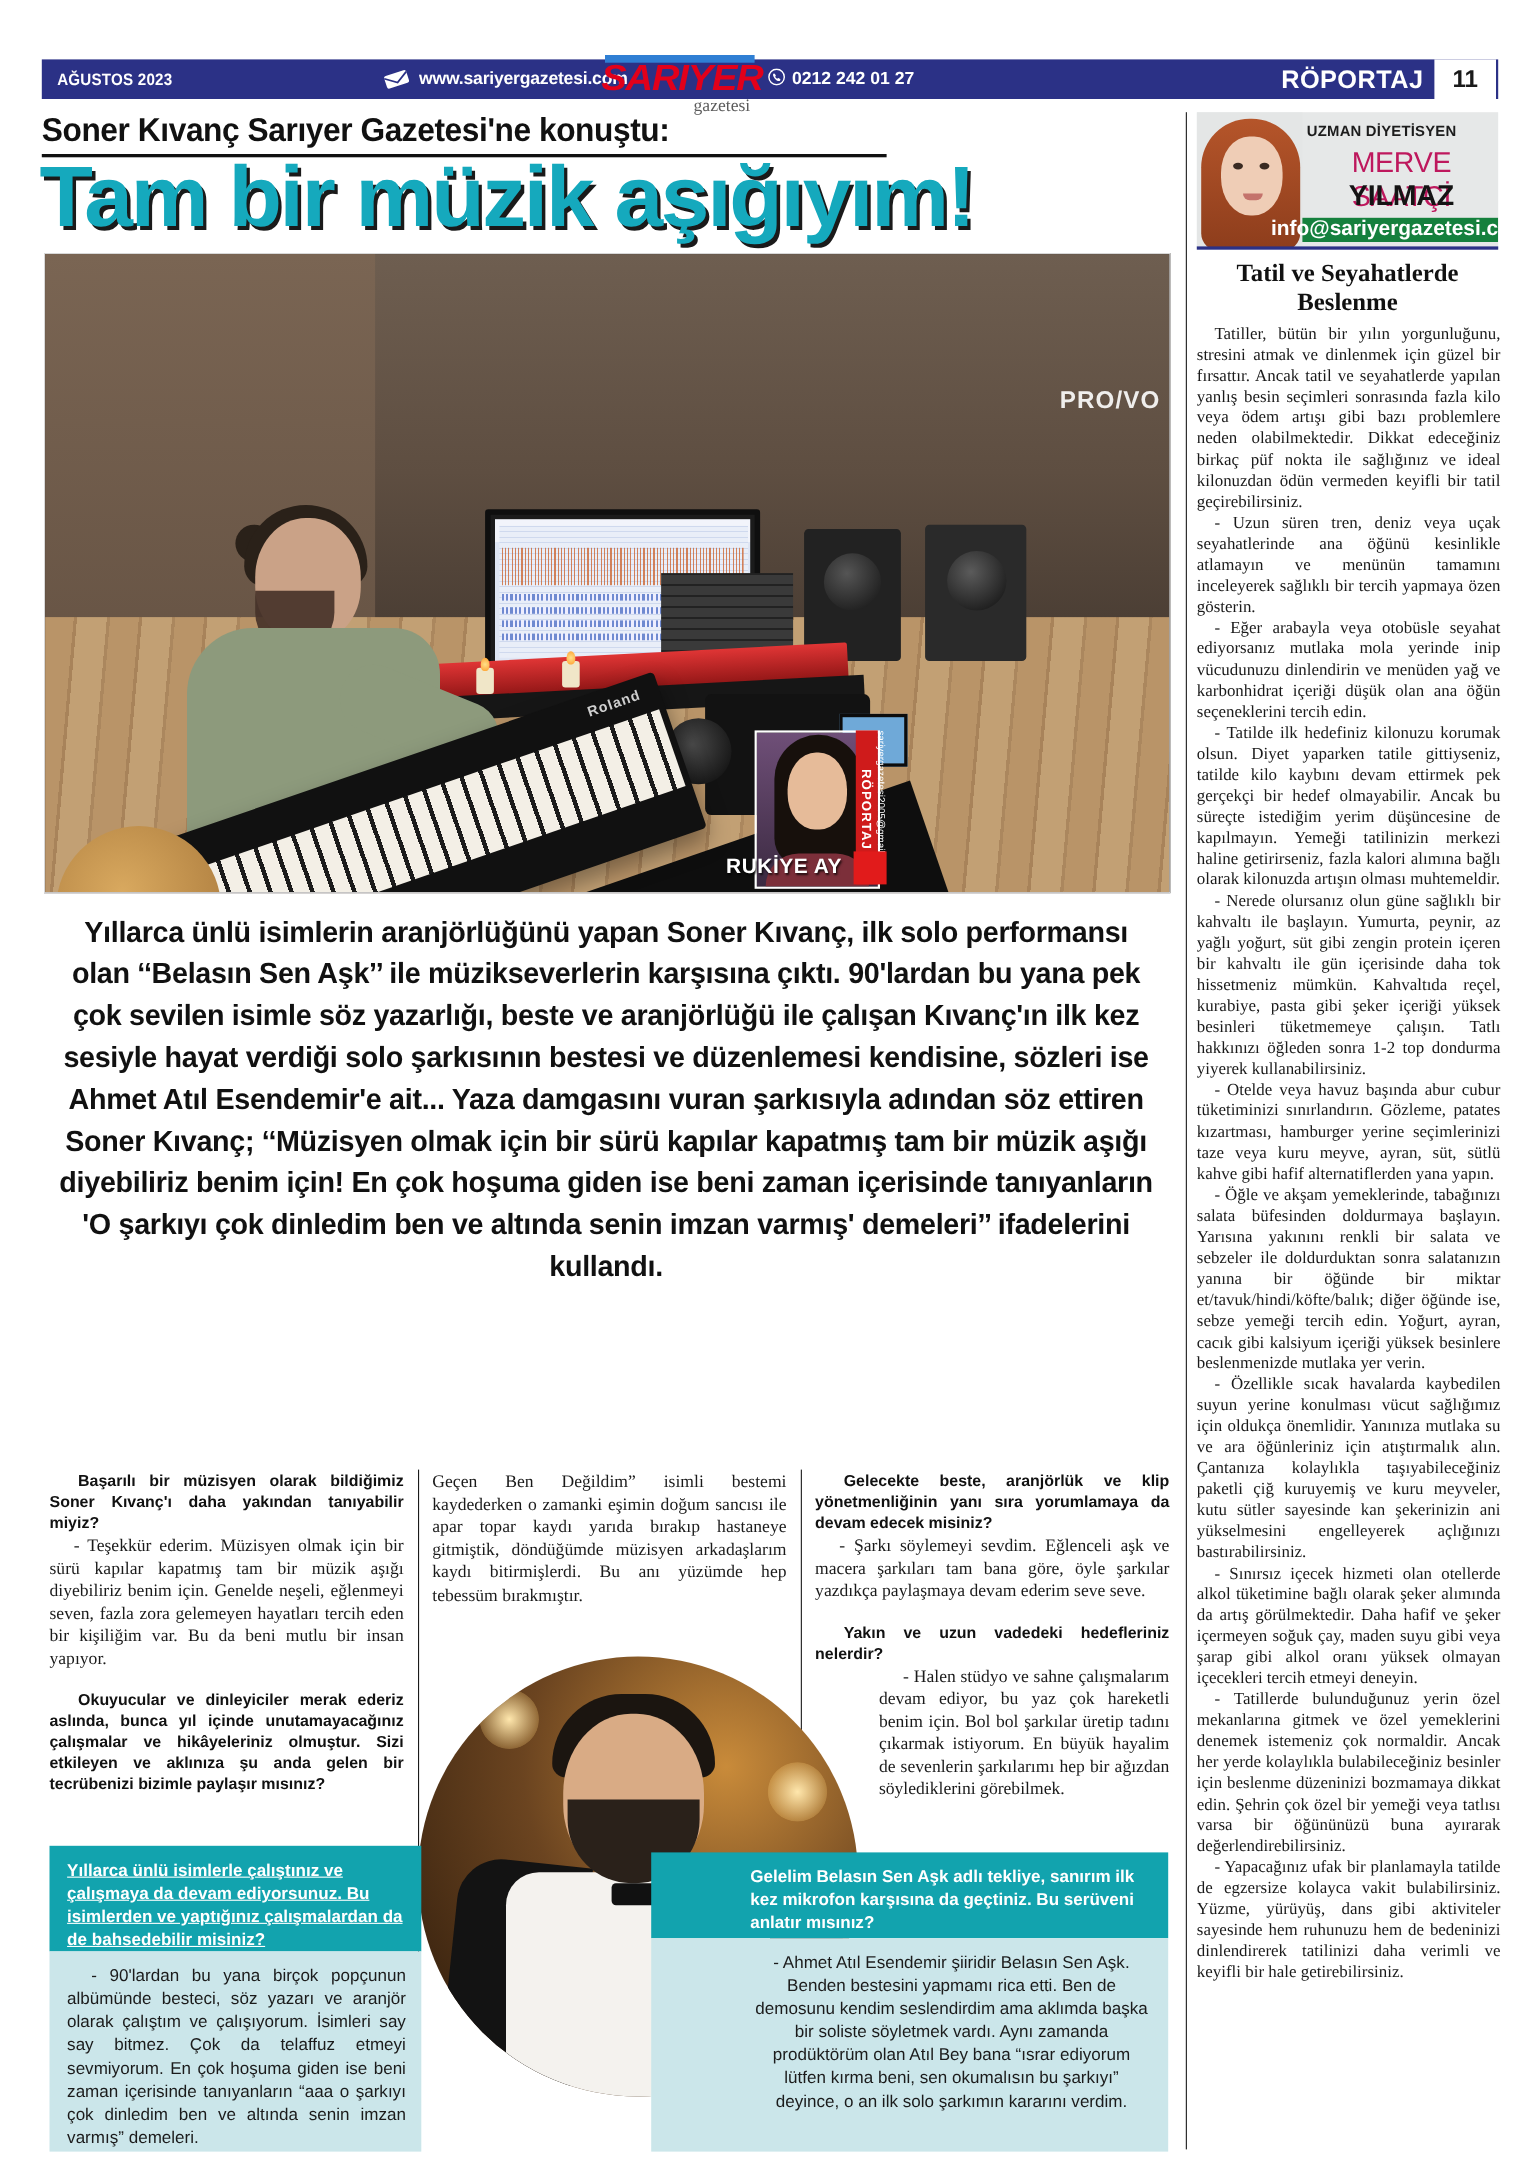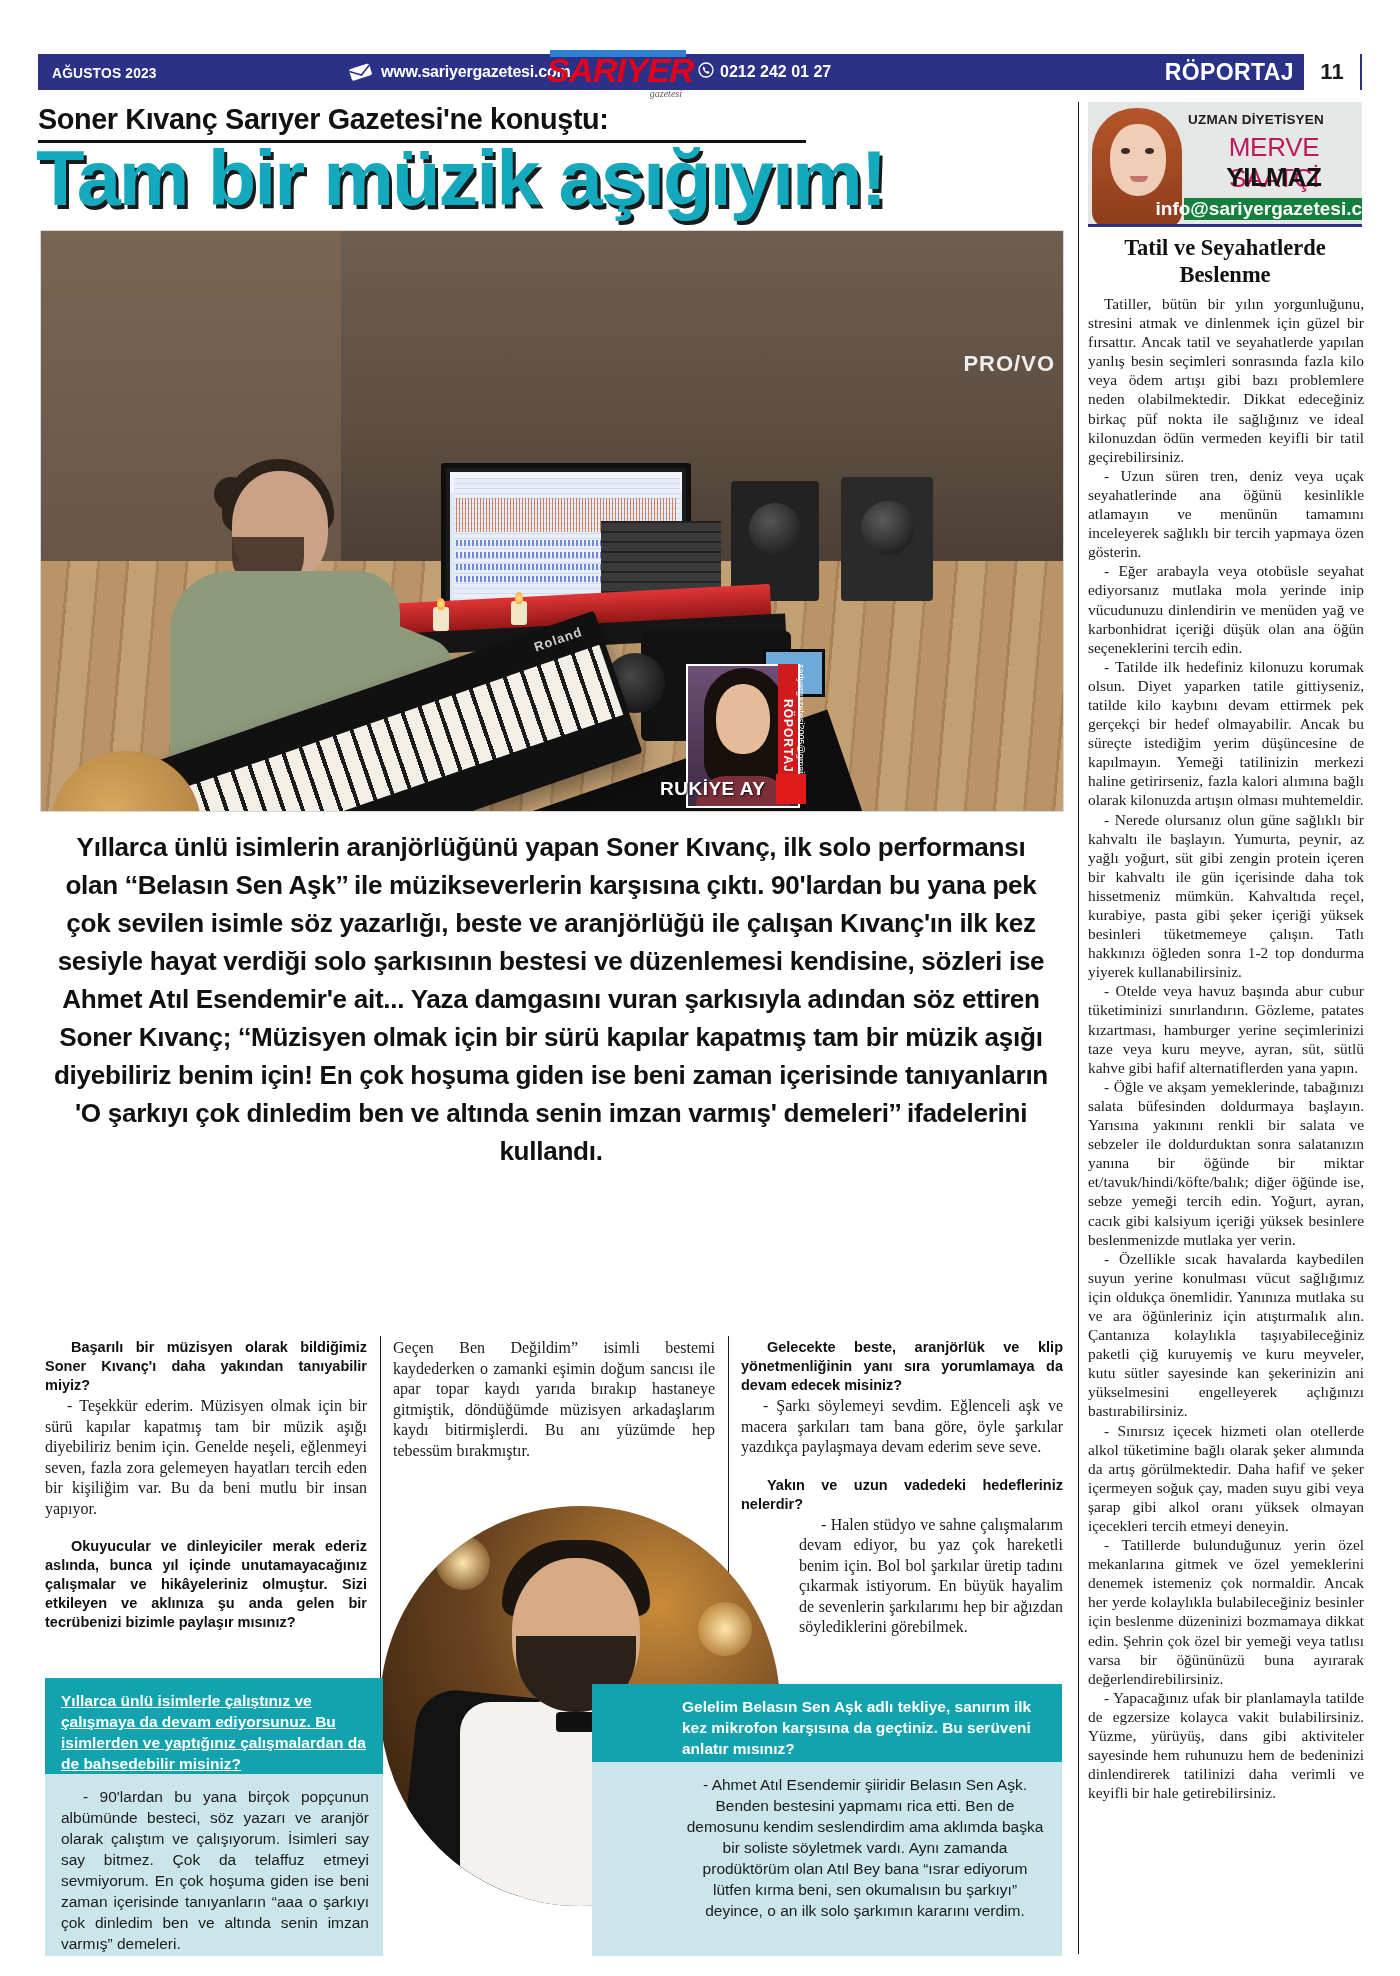--- a/index.html
+++ b/index.html
@@ -92,22 +92,21 @@
     letter-spacing: -1px;
     line-height: 34px;
     text-align: center;
     font-family: "Liberation Sans", sans-serif;
     transform: scaleX(1.05);
   }
   .mh-logo .logo-sub {
     position: absolute;
     right: 4px; top: 38px;
     color: #5b5b5b;
-    font-size: 10px;
-    font-style: italic;
+    font-size: 16px;
     font-family: "Liberation Serif", serif;
   }
   .mh-phone {
     position: absolute;
     left: 660px;
     display: flex;
     align-items: center;
     gap: 6px;
   }
   .mh-phone-text {

